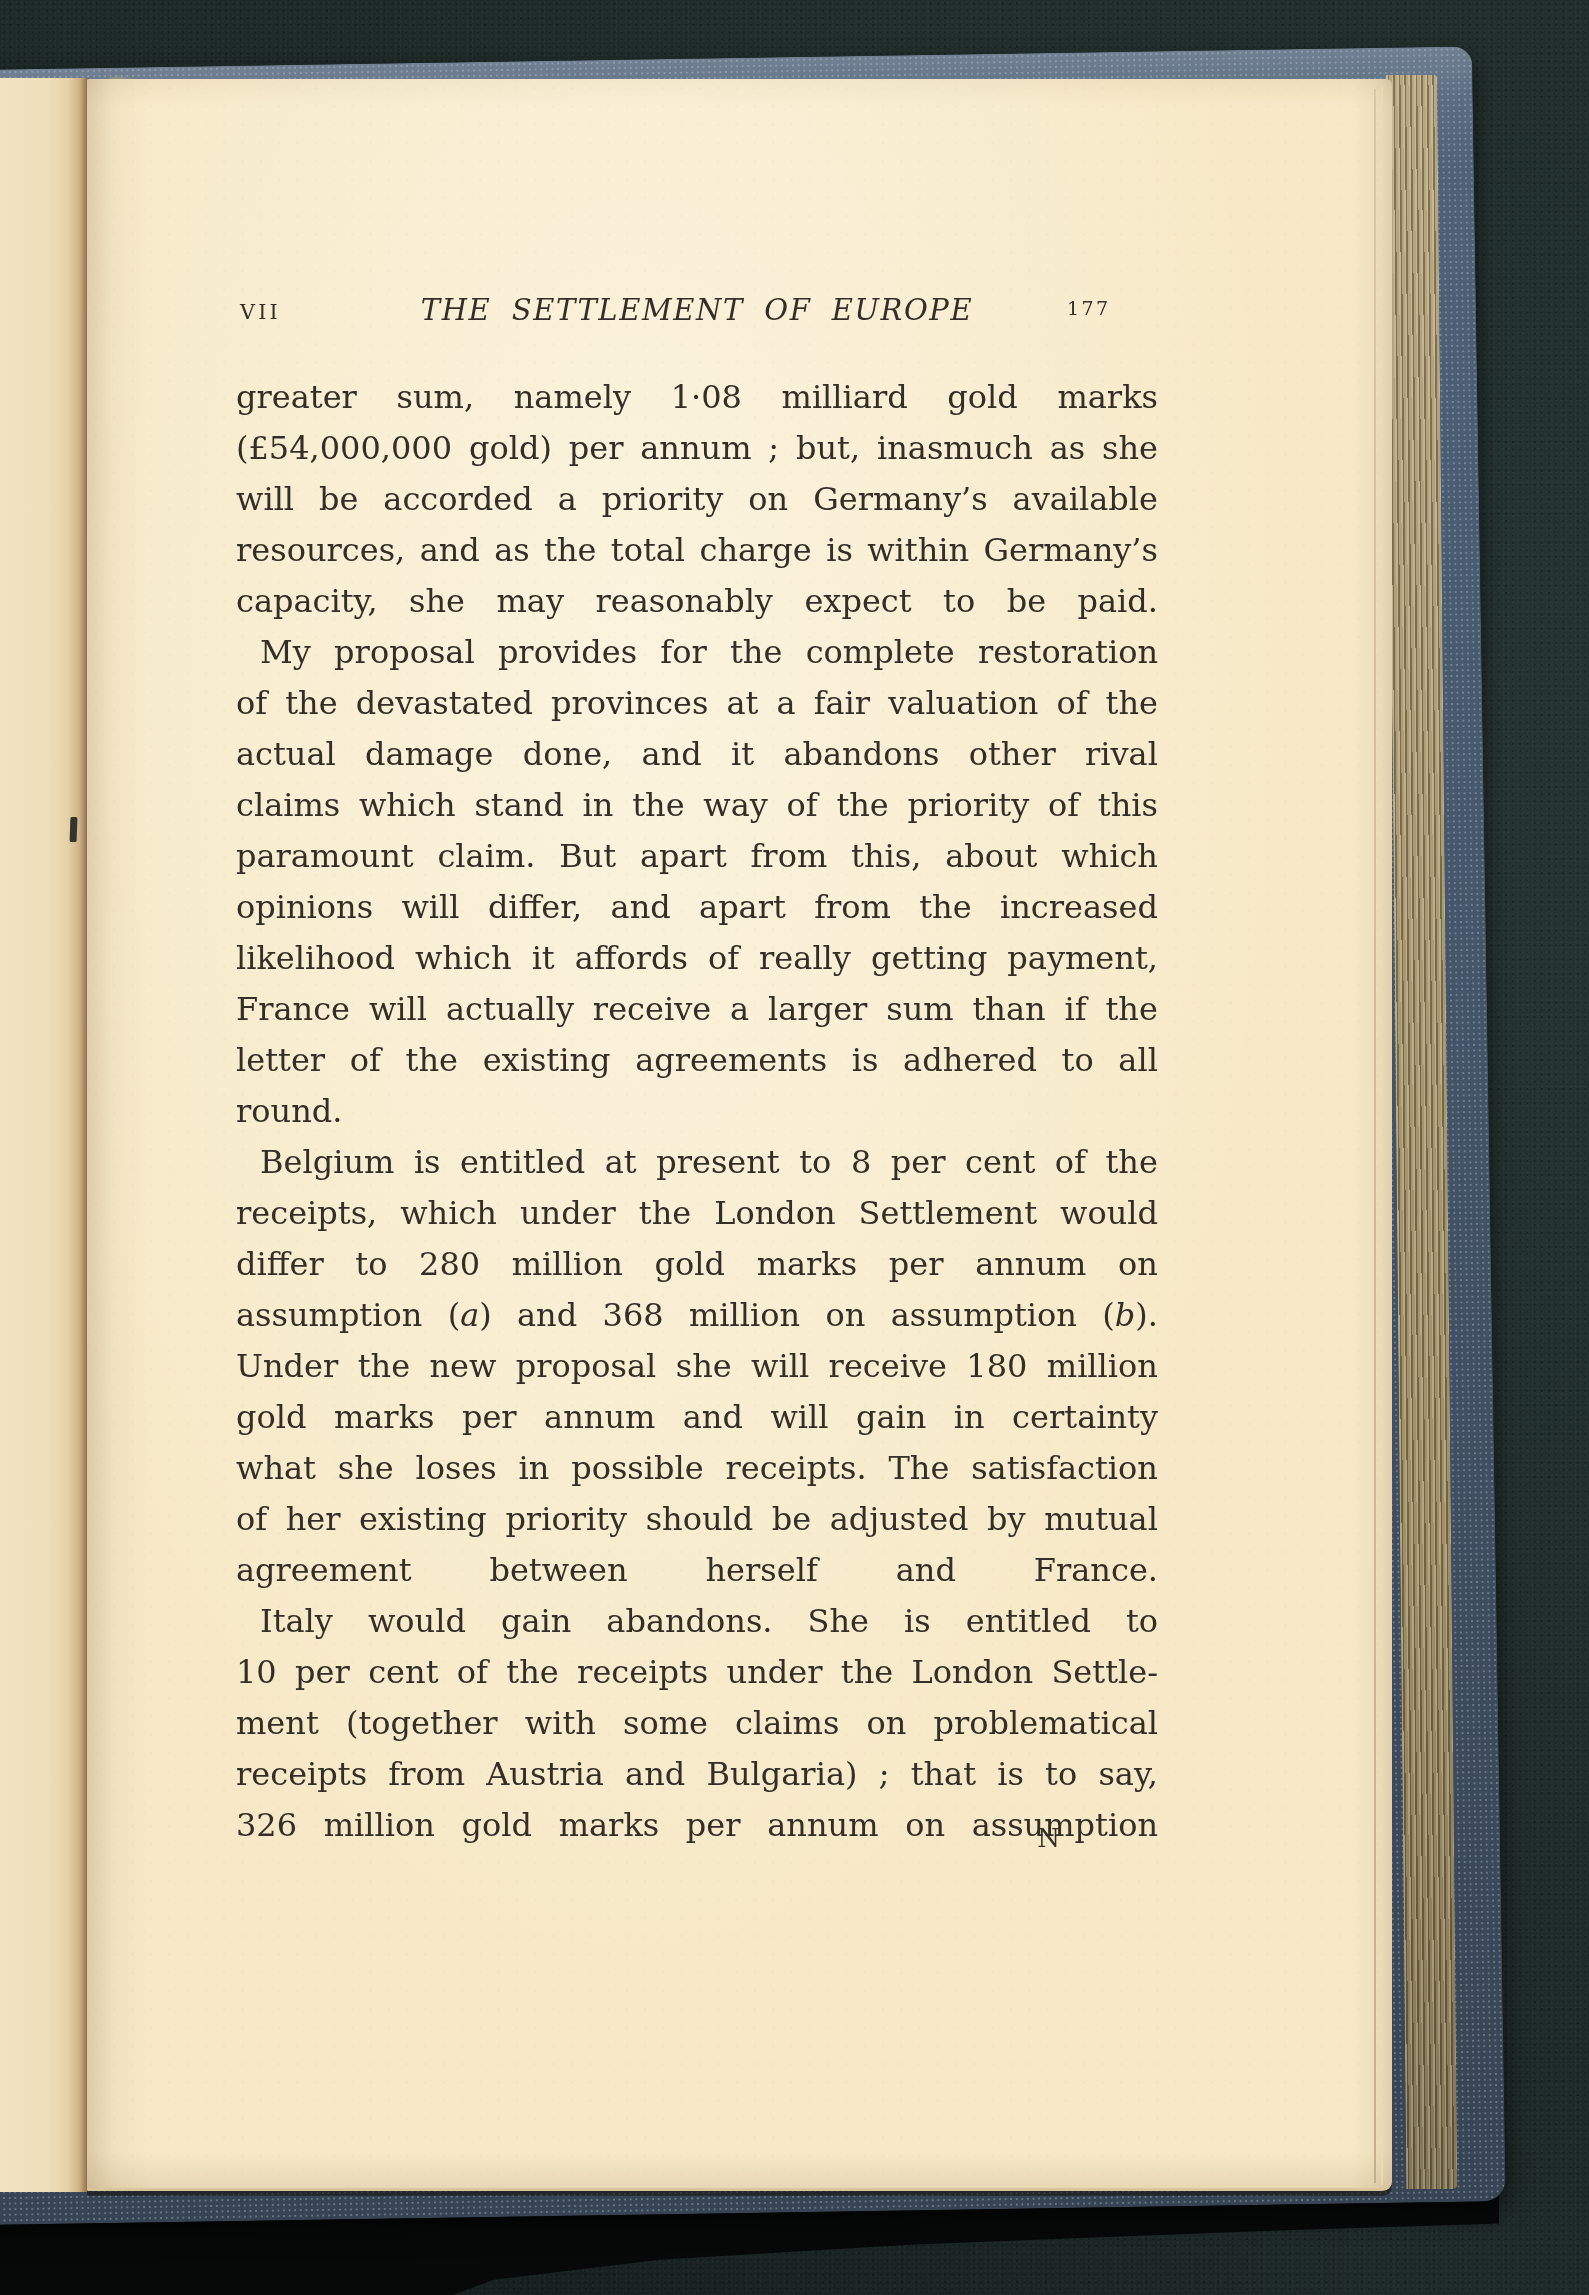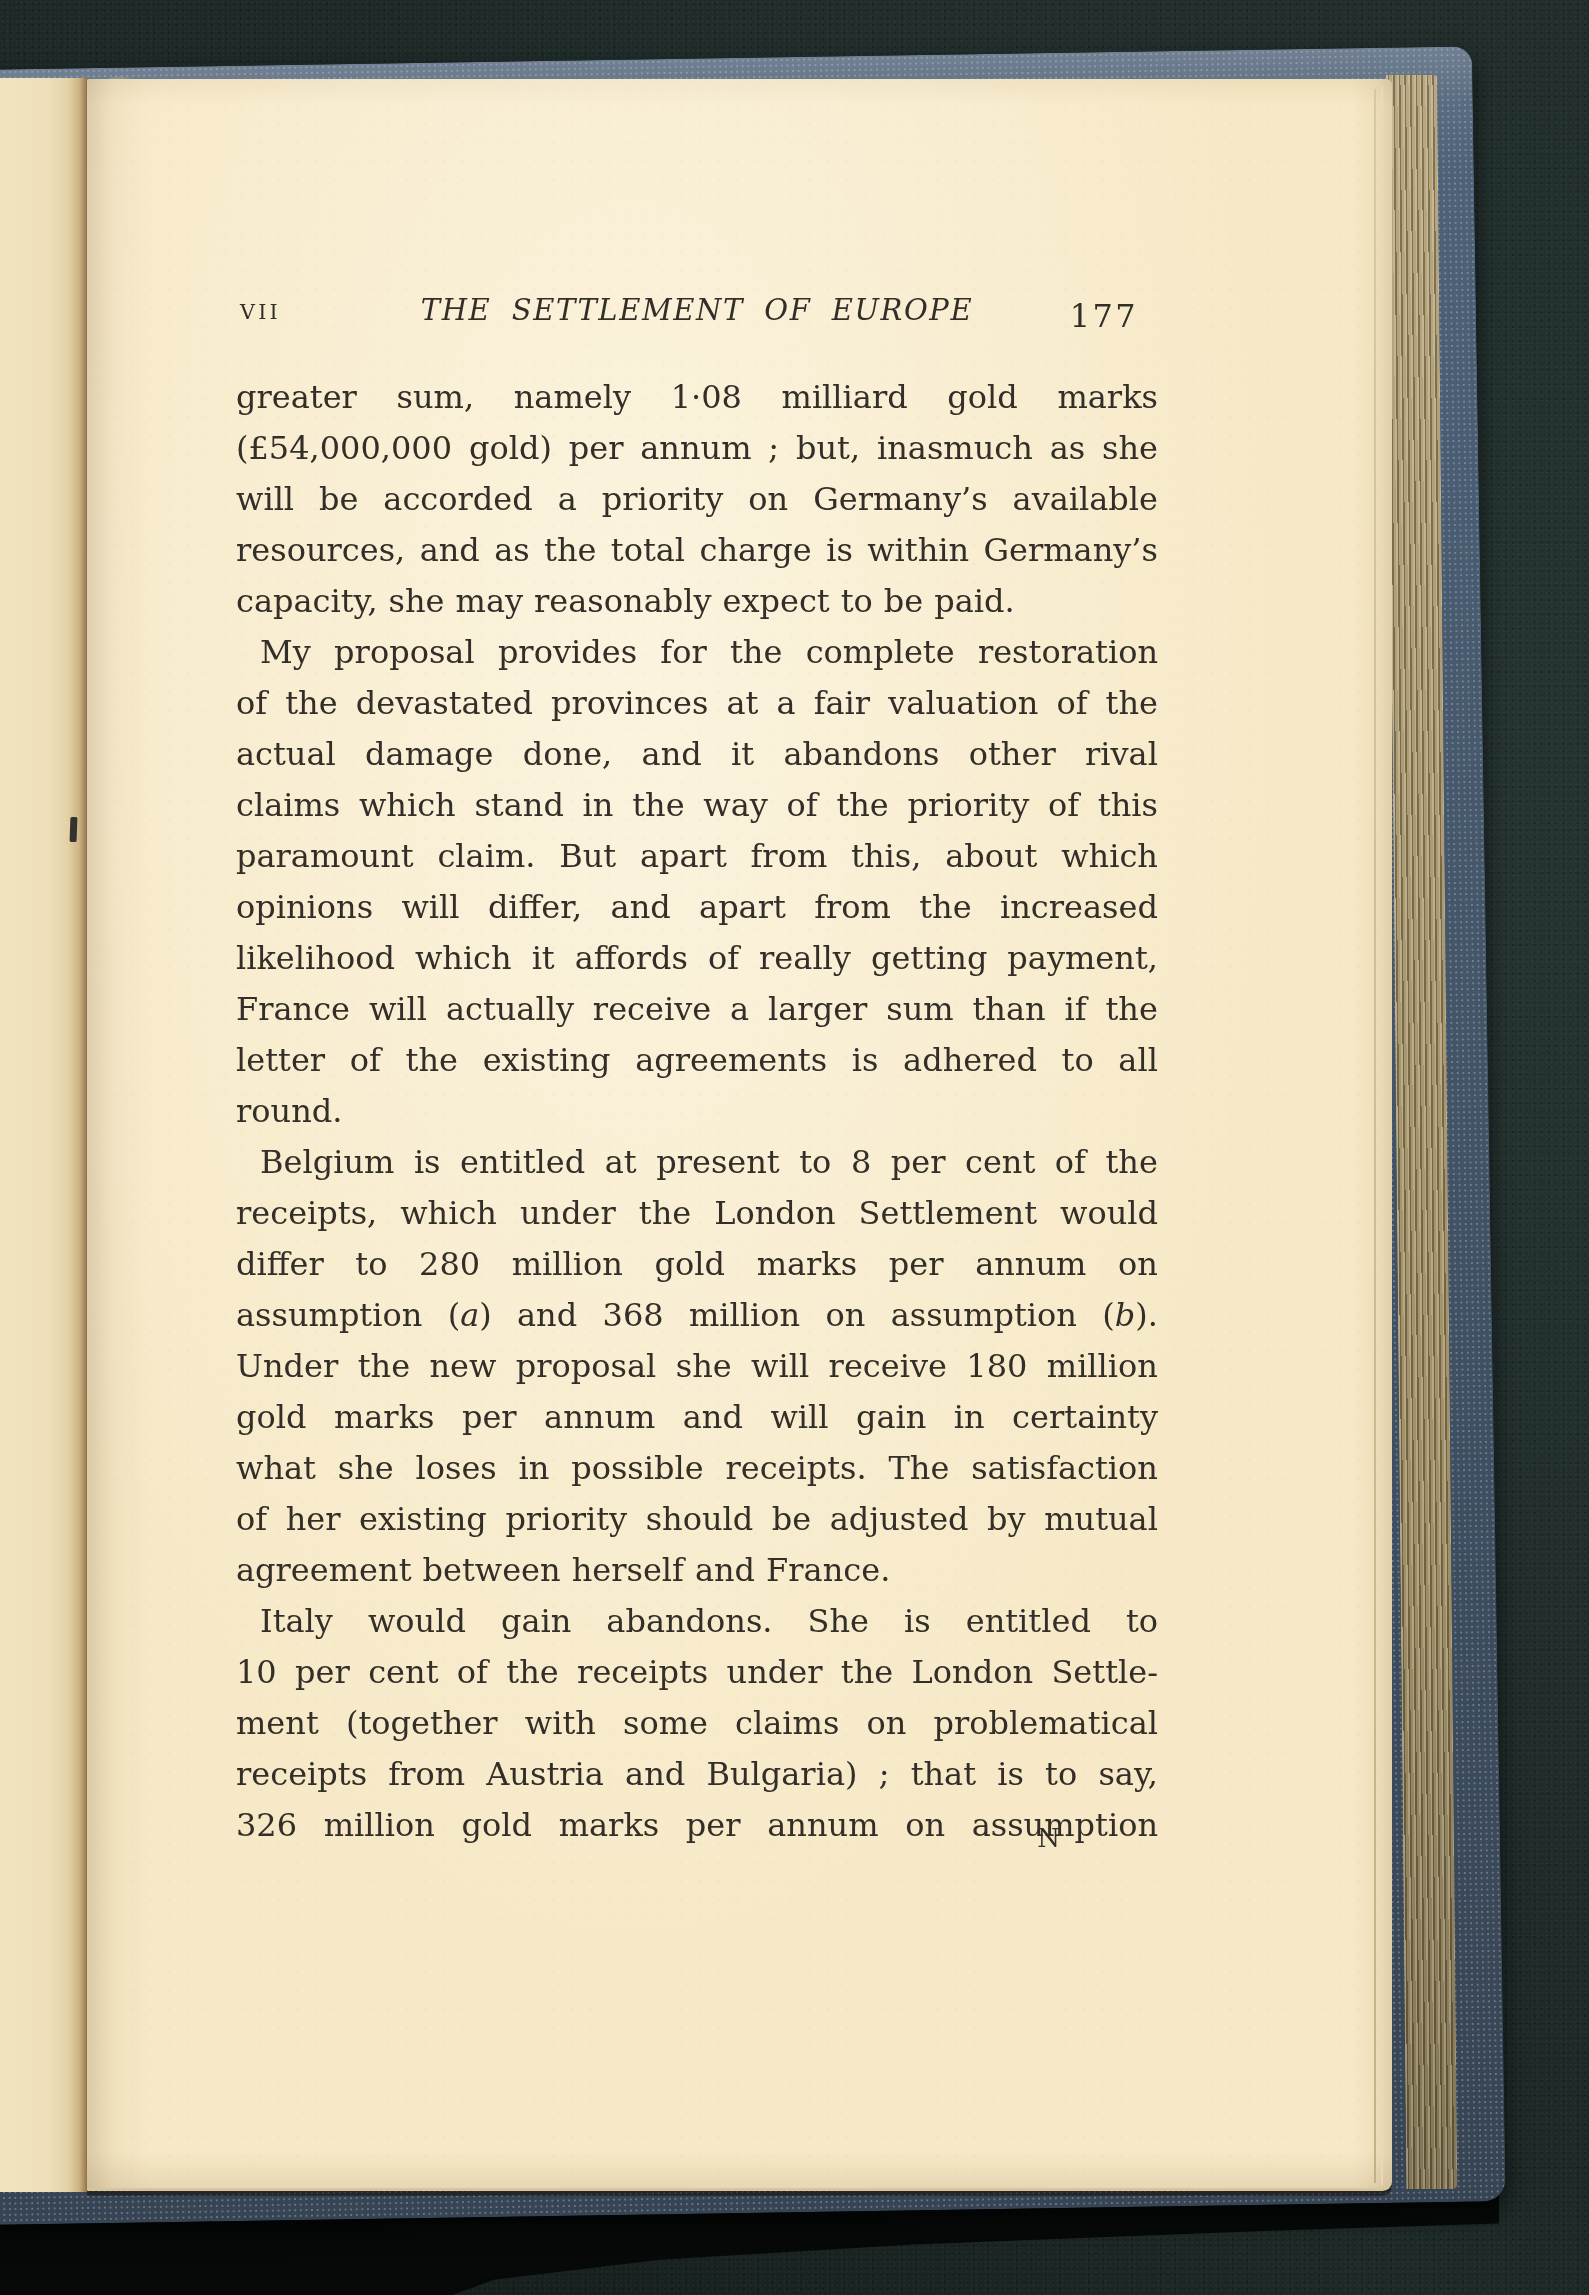--- a/index.html
+++ b/index.html
@@ -71,26 +71,26 @@
   .underpage-line{position:absolute;left:1374px;top:89px;width:2.4px;height:2094px;
       background:linear-gradient(180deg,#d6c49a,#bfa97c);opacity:.85;}
   .underpage-line2{position:absolute;left:1381px;top:87px;width:1.6px;height:2098px;
       background:#e9dab3;opacity:.9;}
 
   
   .ink{color:#332f28;}
   .chapter{position:absolute;left:240px;top:300px;font-size:20.7px;letter-spacing:3.2px;}
   .running-title{position:absolute;left:236px;top:293px;width:922px;text-align:center;
       font-style:italic;font-size:29px;letter-spacing:1.6px;word-spacing:9.5px;}
-  .folio{position:absolute;left:1035px;top:297px;width:103px;text-align:right;
-      font-size:32px;letter-spacing:2.4px;}
+  .folio{position:absolute;left:1067px;top:297px;width:103px;text-align:left;
+      font-size:19px;letter-spacing:2.4px;}
 
   .textcol{position:absolute;left:236px;top:372px;width:922px;font-size:32px;}
   .bodyline{display:flex;justify-content:space-between;line-height:51px;white-space:pre;}
-  .bodyline.left{justify-content:flex-start;gap:11px;}
+  .bodyline.left{justify-content:space-between;gap:11px;}
   .bodyline.indent{padding-left:24px;}
   .lead-italic{}
   .bodyline i{font-style:italic;}
 
   .signature{position:absolute;left:993px;top:1823px;width:111px;text-align:center;font-size:26px;}
 </style>
 </head>
 <body>
 
 <div id="stage">

